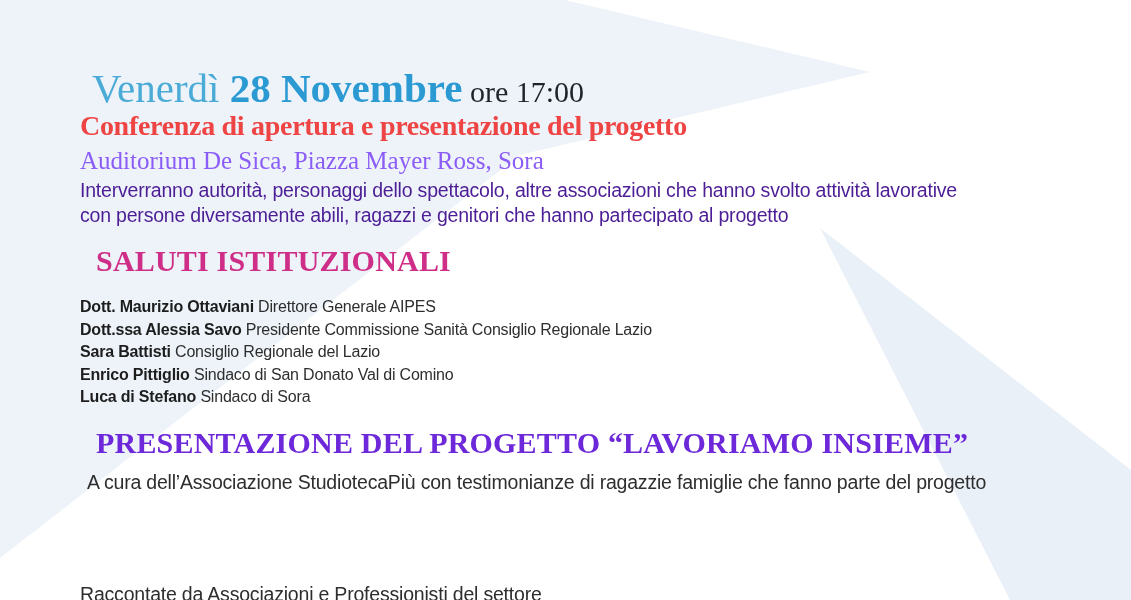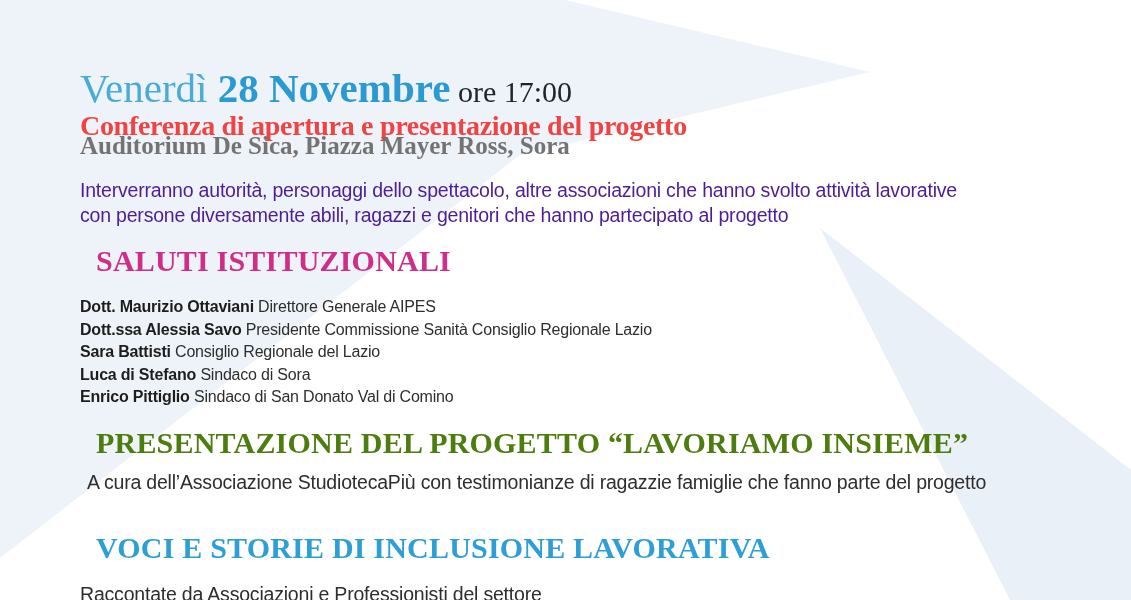--- a/index.html
+++ b/index.html
@@ -17,52 +17,52 @@
     clip-path:polygon(0 0, 565px 0, 870px 72px, 520px 155px, 0 558px);
   }
   
   .bg-band-br{
     position:absolute;inset:0;
     background:#e9f0f8;
     clip-path:polygon(820px 228px, 1131px 470px, 1131px 600px, 1010px 600px);
   }
 
   .title-line{
-    position:absolute;left:80px;top:64px;width:1000px;
+    position:absolute;left:92px;top:64px;width:1000px;
     font-family:"Liberation Serif", serif;
     white-space:nowrap;
   }
   .title-day{font-size:41px;font-weight:400;color:#4aabd6;}
   .title-date{font-size:41px;font-weight:700;color:#2b9ad2;}
   .title-time{font-size:30px;font-weight:400;color:#1f2428;}
 
   .subtitle{
     position:absolute;left:80px;top:110px;width:1000px;
     font-family:"Liberation Serif", serif;
     font-size:28px;font-weight:700;color:#ef4444;
     letter-spacing:-0.3px;white-space:nowrap;
   }
   .venue{
-    position:absolute;left:80px;top:132px;width:1000px;
+    position:absolute;left:80px;top:147px;width:1000px;
     font-family:"Liberation Serif", serif;
-    font-size:25px;font-weight:700;color:#737373;white-space:nowrap;
+    font-size:25px;font-weight:400;color:#8b5cf6;white-space:nowrap;
   }
   .intro{
     position:absolute;left:80px;top:178px;width:905px;
     font-size:19.5px;line-height:25px;color:#4c1d95;
     letter-spacing:-0.2px;
   }
   .section-heading{
     position:absolute;left:96px;
     font-family:"Liberation Serif", serif;
     font-weight:700;font-size:30px;letter-spacing:0.2px;
     white-space:nowrap;
   }
   .heading-pink{color:#ce2e87;top:244px;}
-  .heading-blue-1{color:#4d7c0f;top:426px;}
+  .heading-blue-1{color:#6d28d9;top:426px;}
   .heading-blue-2{color:#2d9fd6;top:531px;}
 
   .speakers{position:absolute;left:80px;top:296px;width:920px;}
   .speaker-row{
     font-size:16px;line-height:22.6px;color:#2e2e2e;
     letter-spacing:-0.2px;
   }
   .speaker-name{font-weight:700;color:#1d1d1d;}
   .speaker-role{font-weight:400;}
 
@@ -94,25 +94,24 @@
   <div class="venue">Auditorium De Sica, Piazza Mayer Ross, Sora</div>
 
   <div class="intro">Interverranno autorità, personaggi dello spettacolo, altre associazioni che hanno svolto attività lavorative con persone diversamente abili, ragazzi e genitori che hanno partecipato al progetto</div>
 
   <div class="section-heading heading-pink">SALUTI ISTITUZIONALI</div>
 
   <div class="speakers">
     <div class="speaker-row"><span class="speaker-name">Dott. Maurizio Ottaviani</span><span class="speaker-role"> Direttore Generale AIPES</span></div>
     <div class="speaker-row"><span class="speaker-name">Dott.ssa Alessia Savo</span><span class="speaker-role"> Presidente Commissione Sanità Consiglio Regionale Lazio</span></div>
     <div class="speaker-row"><span class="speaker-name">Sara Battisti</span><span class="speaker-role"> Consiglio Regionale del Lazio</span></div>
+    <div class="speaker-row"><span class="speaker-name">Enrico Pittiglio</span><span class="speaker-role"> Sindaco di San Donato Val di Comino</span></div>
     <div class="speaker-row"><span class="speaker-name">Luca di Stefano</span><span class="speaker-role"> Sindaco di Sora</span></div>
-    <div class="speaker-row"><span class="speaker-name">Enrico Pittiglio</span><span class="speaker-role"> Sindaco di San Donato Val di Comino</span></div>
   </div>
 
   <div class="section-heading heading-blue-1">PRESENTAZIONE DEL PROGETTO “LAVORIAMO INSIEME”</div>
 
   <div class="acura">A cura dell’Associazione StudiotecaPiù con testimonianze di ragazzie famiglie che fanno parte del progetto</div>
 
-  <div class="section-heading heading-blue-2">VOCI E STORIE DI INCLUSIONE LAVORATIVA</div>
 
   <div class="closing">Raccontate da Associazioni e Professionisti del settore</div>
 
 </div>
 
 </body></html>

